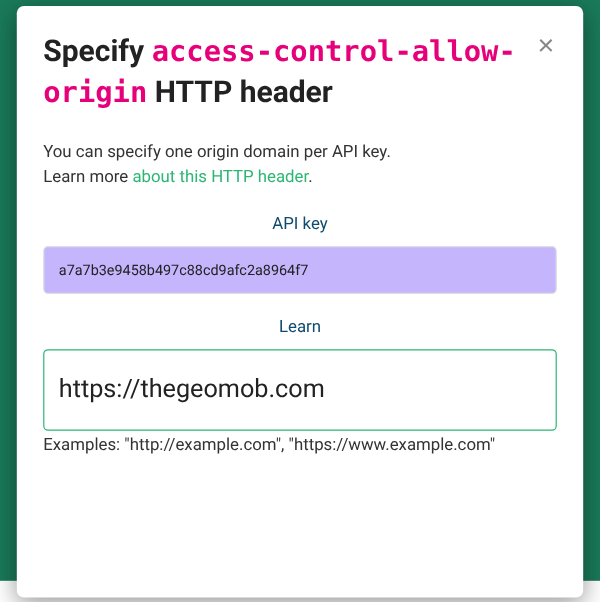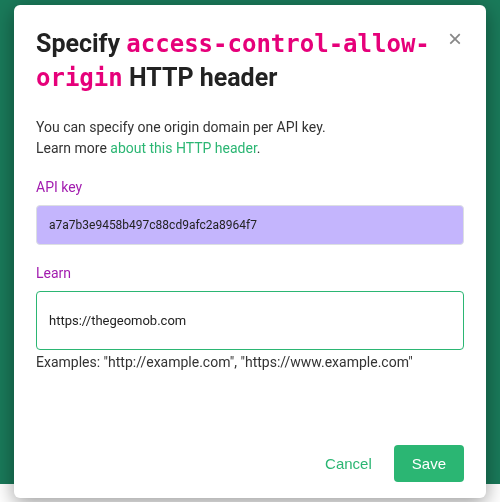--- a/index.html
+++ b/index.html
@@ -57,40 +57,41 @@
       color: #333;
       line-height: 1.5;
     }
     .desc a {
       color: #2bb673;
       text-decoration: none;
     }
     .label {
       margin-top: 20px;
       font-size: 14px;
-      color: #a21caf;
+      color: #0c4a6e;
+      text-align: center;
     }
     .apikey-box {
       margin-top: 10px;
       background: #c4b5fd;
       border: 1px solid #dcdfe2;
       border-radius: 4px;
       padding: 12px 12px;
       font-family: -apple-system, BlinkMacSystemFont, "Segoe UI", Roboto, Helvetica, Arial, sans-serif;
       font-size: 12px;
       color: #222;
       word-break: break-all;
     }
     .origin-input {
       margin-top: 10px;
       width: 100%;
       border: 1px solid #2bb673;
       border-radius: 4px;
       padding: 21px 12px;
-      font-size: 13px;
+      font-size: 21px;
       color: #222;
       outline: none;
       font-family: inherit;
     }
     .examples {
       margin-top: 4px;
       font-size: 14px;
       color: #333;
     }
     .note {
@@ -155,17 +156,13 @@
   </div>
 
   <div class="label">API key</div>
   <div class="apikey-box">a7a7b3e9458b497c88cd9afc2a8964f7</div>
 
   <div class="label">Learn</div>
   <input type="text" class="origin-input" value="https://thegeomob.com" style="">
   <div class="examples">Examples: "http://example.com", "https://www.example.com"</div>
 
 
-  <div class="footer">
-    <button class="cancel-btn">Cancel</button>
-    <button class="save-btn">Save</button>
-  </div>
 </div>
 
 </body></html>

